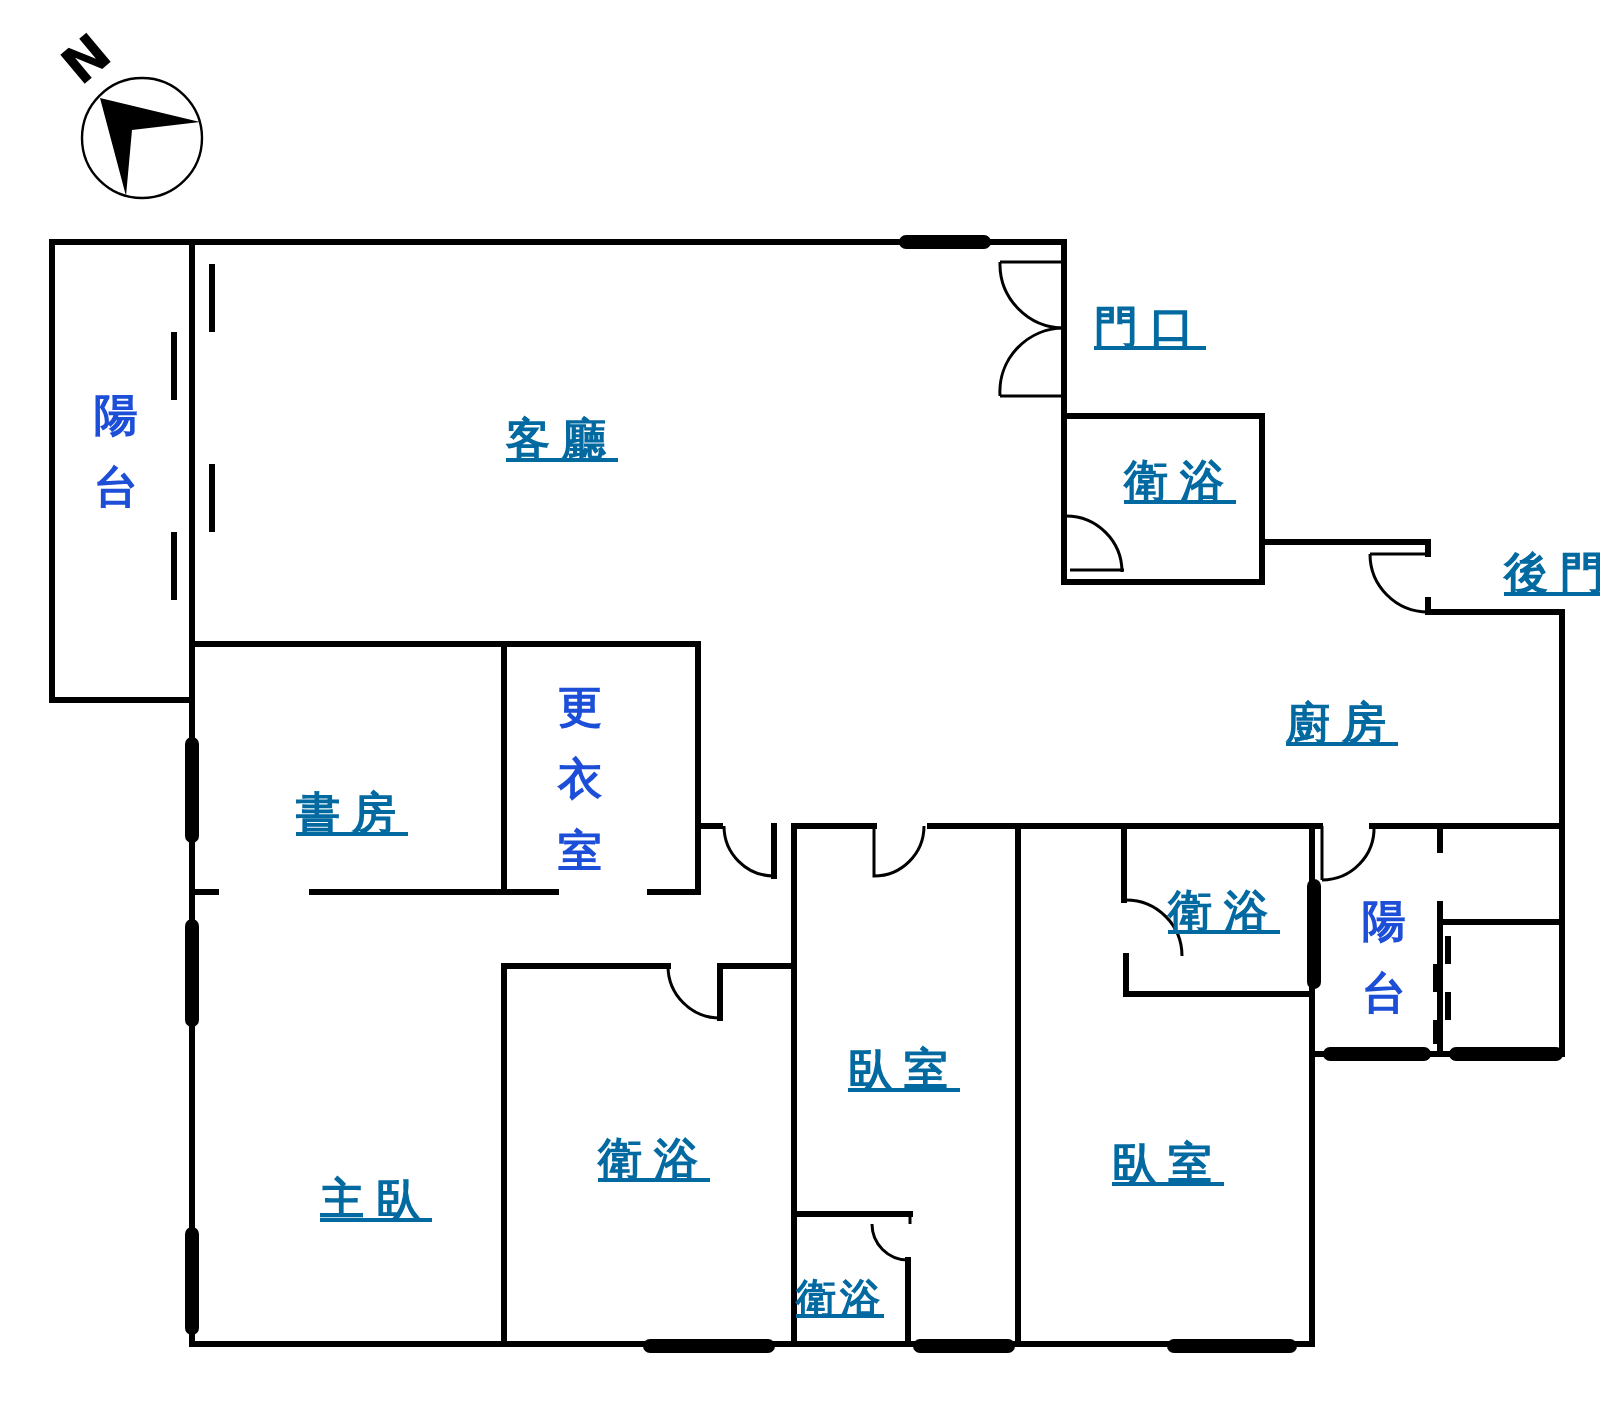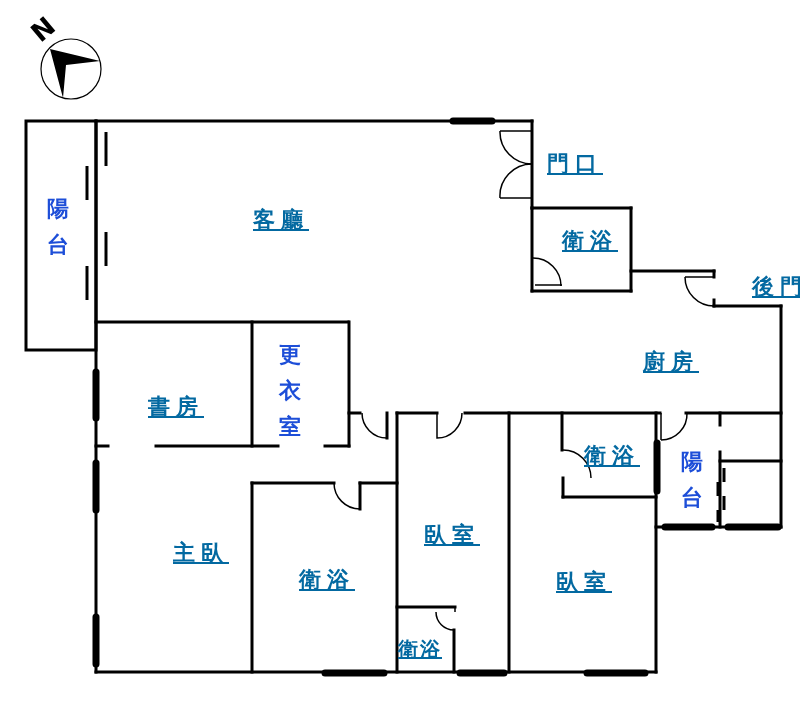--- a/index.html
+++ b/index.html
@@ -147,17 +147,17 @@
 <div class="vlabel" style="left:45px; top:190px;">陽台</div>
 <div class="label" style="left:214px; top:205px;margin-left:39px;">客廳</div>
 <div class="label" style="left:547px; top:149px;">門口</div>
 <div class="label" style="left:562px; top:226px;">衛浴</div>
 <div class="label" style="left:752px; top:272px;">後門</div>
 <div class="label" style="left:595px; top:347px;margin-left:48px;">廚房</div>
 <div class="label" style="left:148px; top:392px;">書房</div>
 <div class="vlabel" style="left:277px; top:336px;">更衣室</div>
 <div class="label" style="left:584px; top:441px;">衛浴</div>
 <div class="vlabel" style="left:679px; top:443px;">陽台</div>
-<div class="label" style="left:160px; top:538px;margin-left:13px;">主臥</div>
+<div class="label" style="left:160px; top:585px;">主臥</div>
 <div class="label" style="left:299px; top:565px;">衛浴</div>
 <div class="label" style="left:424px; top:520px;">臥室</div>
 <div class="label" style="left:398px; top:636px; font-size:20px; letter-spacing:2px;">衛浴</div>
 <div class="label" style="left:556px; top:567px;">臥室</div>
 
 </body></html>

